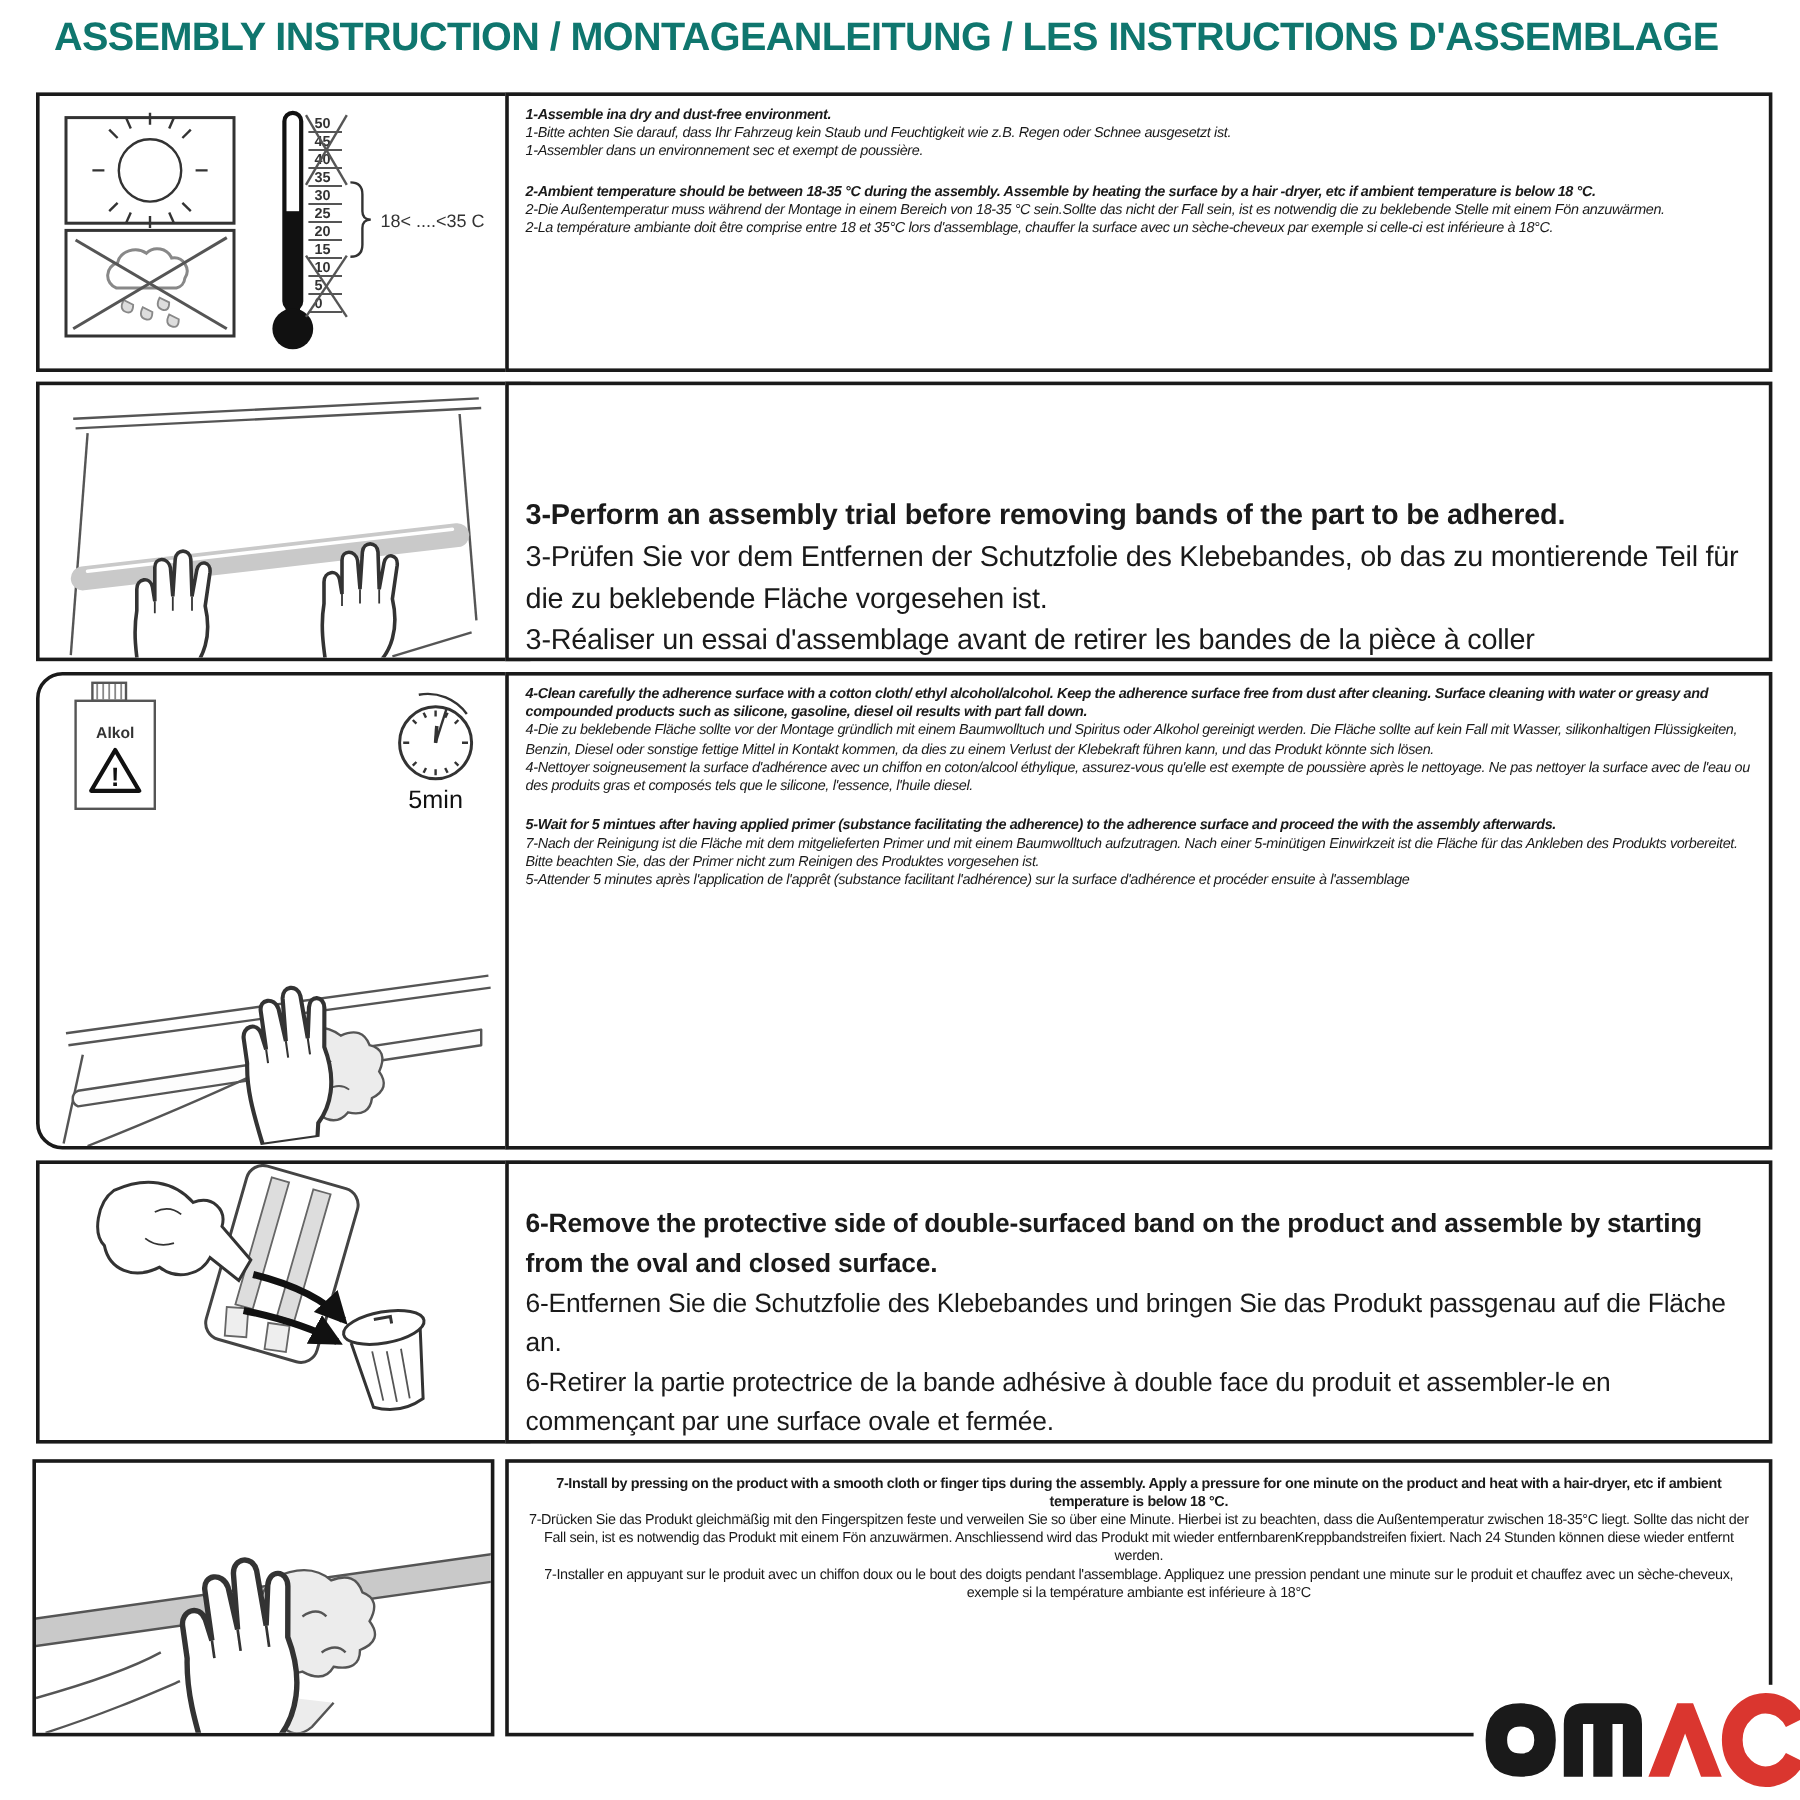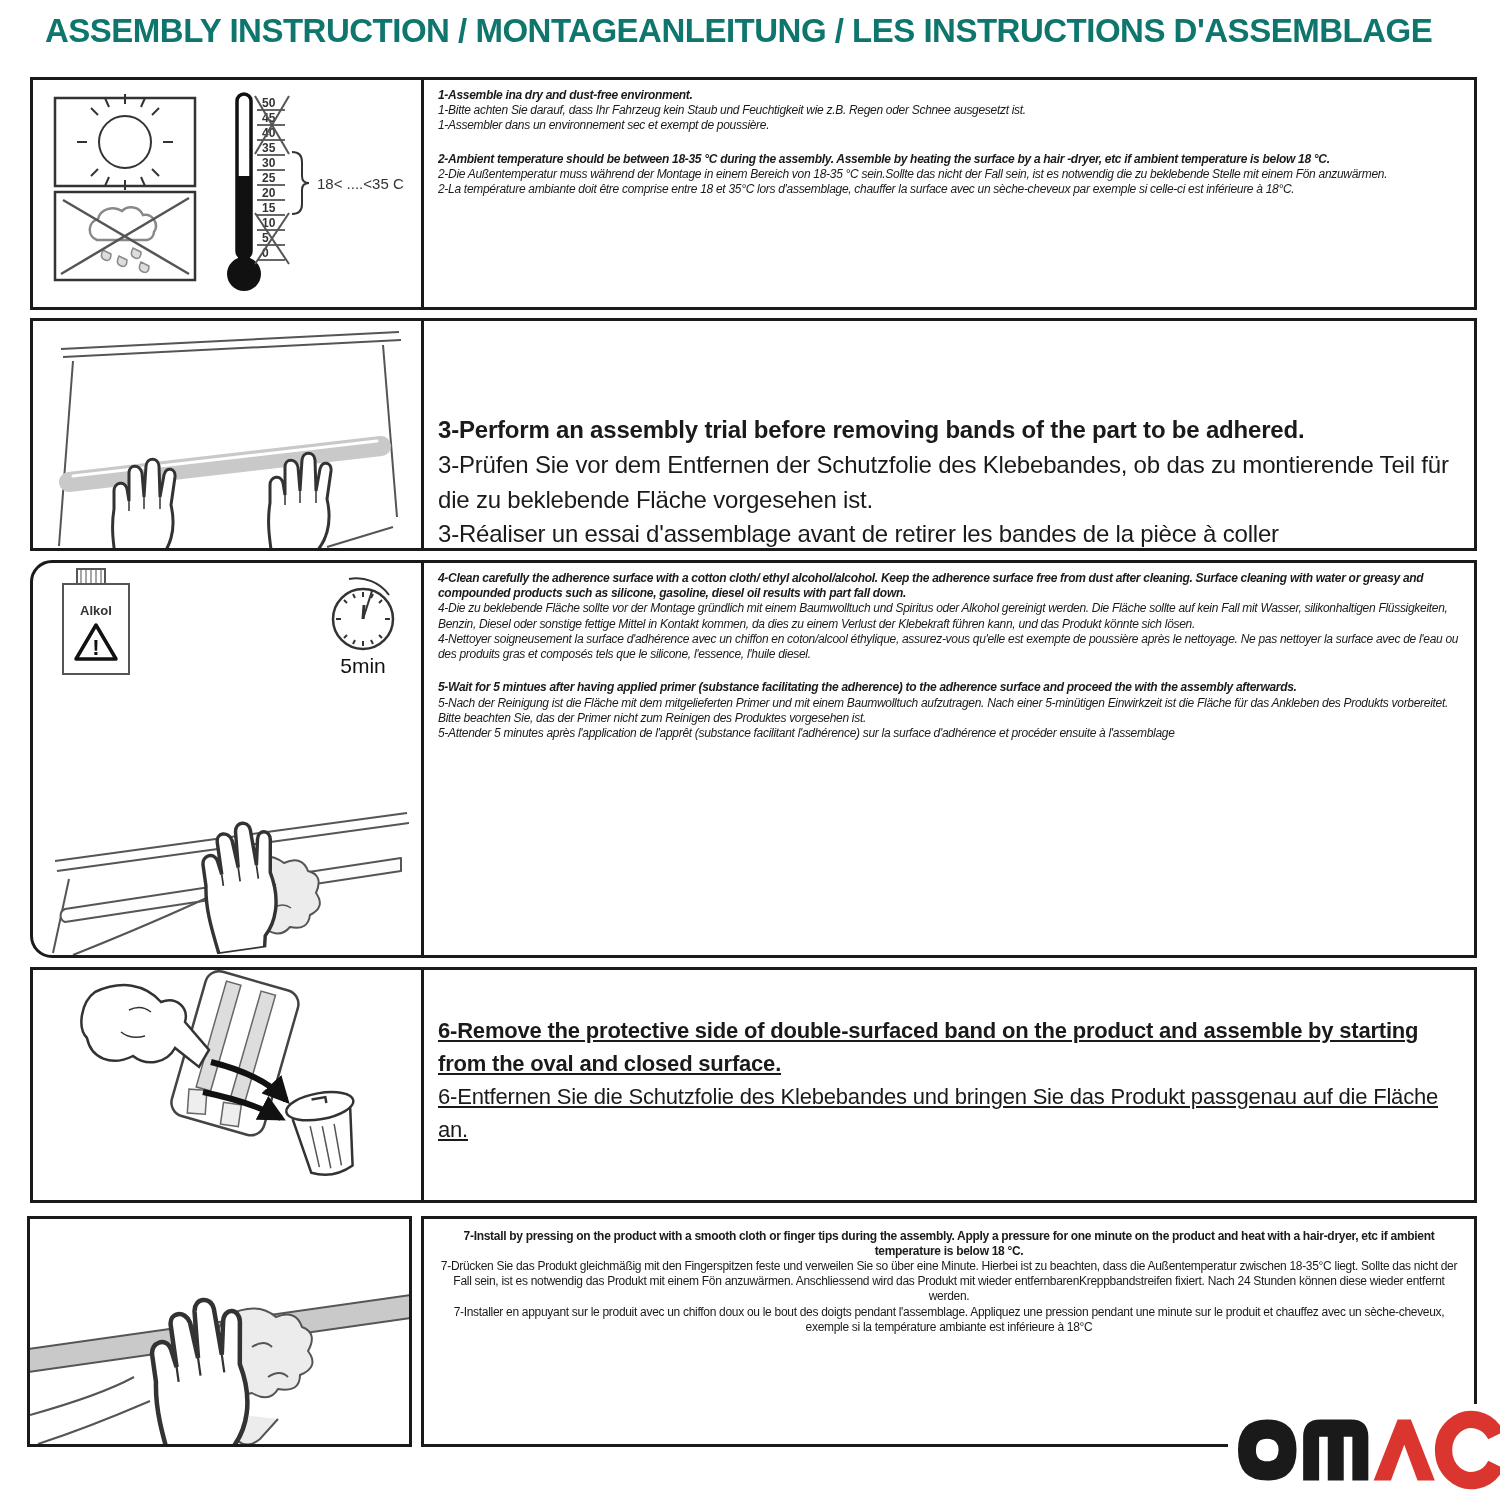--- a/index.html
+++ b/index.html
@@ -11,21 +11,21 @@
   .illus{left:30px;width:412px;text-align:center;}
   .txt{left:421px;width:1056px;padding:8px 14px 6px 14px;}
   .txt p{margin:0;}
   .t-std p{font-size:12px;line-height:1.27;letter-spacing:-0.3px;font-style:italic;}
   .t-big p{font-size:24px;line-height:1.45;letter-spacing:-0.2px;}
   .t-mid p{font-size:22px;line-height:1.5;letter-spacing:-0.2px;}
   .t-sm p{font-size:12px;line-height:1.26;letter-spacing:-0.3px;text-align:center;}
   .b{font-weight:700;}
   .mt{margin-top:18px !important;}
   .center-pad{padding-top:92px;}
-  .pad-mid{padding-top:44px;text-decoration:underline;}
+  .pad-mid{padding-top:33px;}
   svg{display:block;}
   .logo{position:absolute;left:1228px;top:1404px;width:272px;height:96px;background:#fff;padding-left:6px;}
 </style>
 </head>
 <body>
 
 <div class="page">
 
   <div class="page-title">ASSEMBLY INSTRUCTION / MONTAGEANLEITUNG / LES INSTRUCTIONS D'ASSEMBLAGE</div>
 
@@ -191,21 +191,21 @@
       <path d="M225,322 q10,-6 18,0 M240,345 q10,-6 18,0" stroke="#555" stroke-width="1.5" fill="none"></path>
       <use href="#hand" width="96" height="130" transform="translate(150,238) scale(1.15) rotate(-8 48 65)"></use>
     </svg>
   </div>
 
   <div class="box txt t-std" style="top:560px;height:398px;">
     <p class="b">4-Clean carefully the adherence surface with a cotton cloth/ ethyl alcohol/alcohol. Keep the adherence surface free from dust after cleaning. Surface cleaning with water or greasy and compounded products such as silicone, gasoline, diesel oil results with part fall down.</p>
     <p>4-Die zu beklebende Fläche sollte vor der Montage gründlich mit einem Baumwolltuch und Spiritus oder Alkohol gereinigt werden. Die Fläche sollte auf kein Fall mit Wasser, silikonhaltigen Flüssigkeiten, Benzin, Diesel oder sonstige fettige Mittel in Kontakt kommen, da dies zu einem Verlust der Klebekraft führen kann, und das Produkt könnte sich lösen.</p>
     <p>4-Nettoyer soigneusement la surface d'adhérence avec un chiffon en coton/alcool éthylique, assurez-vous qu'elle est exempte de poussière après le nettoyage. Ne pas nettoyer la surface avec de l'eau ou des produits gras et composés tels que le silicone, l'essence, l'huile diesel.</p>
     <p class="b mt">5-Wait for 5 mintues after having applied primer (substance facilitating the adherence) to the adherence surface and proceed the with the assembly afterwards.</p>
-    <p>5-Nach der Reinigung ist die Fläche mit dem mitgelieferten Primer und mit einem Baumwolltuch aufzutragen. Nach einer 5-minütigen Einwirkzeit ist die Fläche für das Ankleben des Produkts vorbereitet. Bitte beachten Sie, das der Primer nicht zum Reinigen des Produktes vorgesehen ist.</p>
+    <p>7-Nach der Reinigung ist die Fläche mit dem mitgelieferten Primer und mit einem Baumwolltuch aufzutragen. Nach einer 5-minütigen Einwirkzeit ist die Fläche für das Ankleben des Produkts vorbereitet. Bitte beachten Sie, das der Primer nicht zum Reinigen des Produktes vorgesehen ist.</p>
     <p>5-Attender 5 minutes après l'application de l'apprêt (substance facilitant l'adhérence) sur la surface d'adhérence et procéder ensuite à l'assemblage</p>
   </div>
 
   <div class="box illus" style="top:967px;height:236px;">
     <svg viewBox="0 0 376 230" width="376" height="230">
       <g transform="rotate(16 200 90)">
         <rect x="152" y="8" width="96" height="150" rx="14" fill="#fff" stroke="#444" stroke-width="2.5"></rect>
         <rect x="172" y="16" width="15" height="110" fill="#ddd" stroke="#666" stroke-width="1.5"></rect>
         <rect x="208" y="16" width="15" height="110" fill="#ddd" stroke="#666" stroke-width="1.5"></rect>
         <rect x="168" y="128" width="18" height="24" fill="#eee" stroke="#666" stroke-width="1.5" transform="rotate(-12 177 140)"></rect>
@@ -226,20 +226,21 @@
       <g stroke="#111" stroke-width="6" fill="none">
         <path d="M178,92 Q230,105 253,130" marker-end="url(#ah)"></path>
         <path d="M170,122 Q218,132 248,148" marker-end="url(#ah)"></path>
       </g>
     </svg>
   </div>
 
   <div class="box txt t-mid pad-mid" style="top:967px;height:236px;">
     <p class="b">6-Remove the protective side of double-surfaced band on the product and assemble by starting from the oval and closed surface.</p>
     <p>6-Entfernen Sie die Schutzfolie des Klebebandes und bringen Sie das Produkt passgenau auf die Fläche an.</p>
+    <p>6-Retirer la partie protectrice de la bande adhésive à double face du produit et assembler-le en commençant par une surface ovale et fermée.</p>
   </div>
 
   <div class="box" style="left:27px;top:1216px;width:385px;height:231px;">
     <svg viewBox="0 0 379 225" width="379" height="225">
       <path d="M-2,130 L381,76 L381,99 L-2,153 Z" fill="#c9c9c9" stroke="#555" stroke-width="2"></path>
       <path d="M0,196 C50,182 82,170 104,158 M8,225 C60,208 92,194 120,182" stroke="#555" stroke-width="2" fill="none"></path>
       <path d="M198,96 q30,-14 48,2 q20,-8 26,10 q16,6 6,24 q12,16 -8,24 q0,18 -22,14 q-8,14 -26,4 q-20,6 -24,-14 q-16,-8 -8,-26 q-10,-20 8,-38 z" fill="#ececec" stroke="#555" stroke-width="2"></path>
       <path d="M214,196 q-14,14 -6,26 q10,8 22,-2 l18,-20 M222,128 q12,-8 20,0 M238,158 q12,-8 20,0" fill="#ececec" stroke="#555" stroke-width="2"></path>
       <use href="#hand" width="96" height="130" transform="translate(96,52) scale(1.5) rotate(-8 48 65)"></use>
     </svg>

